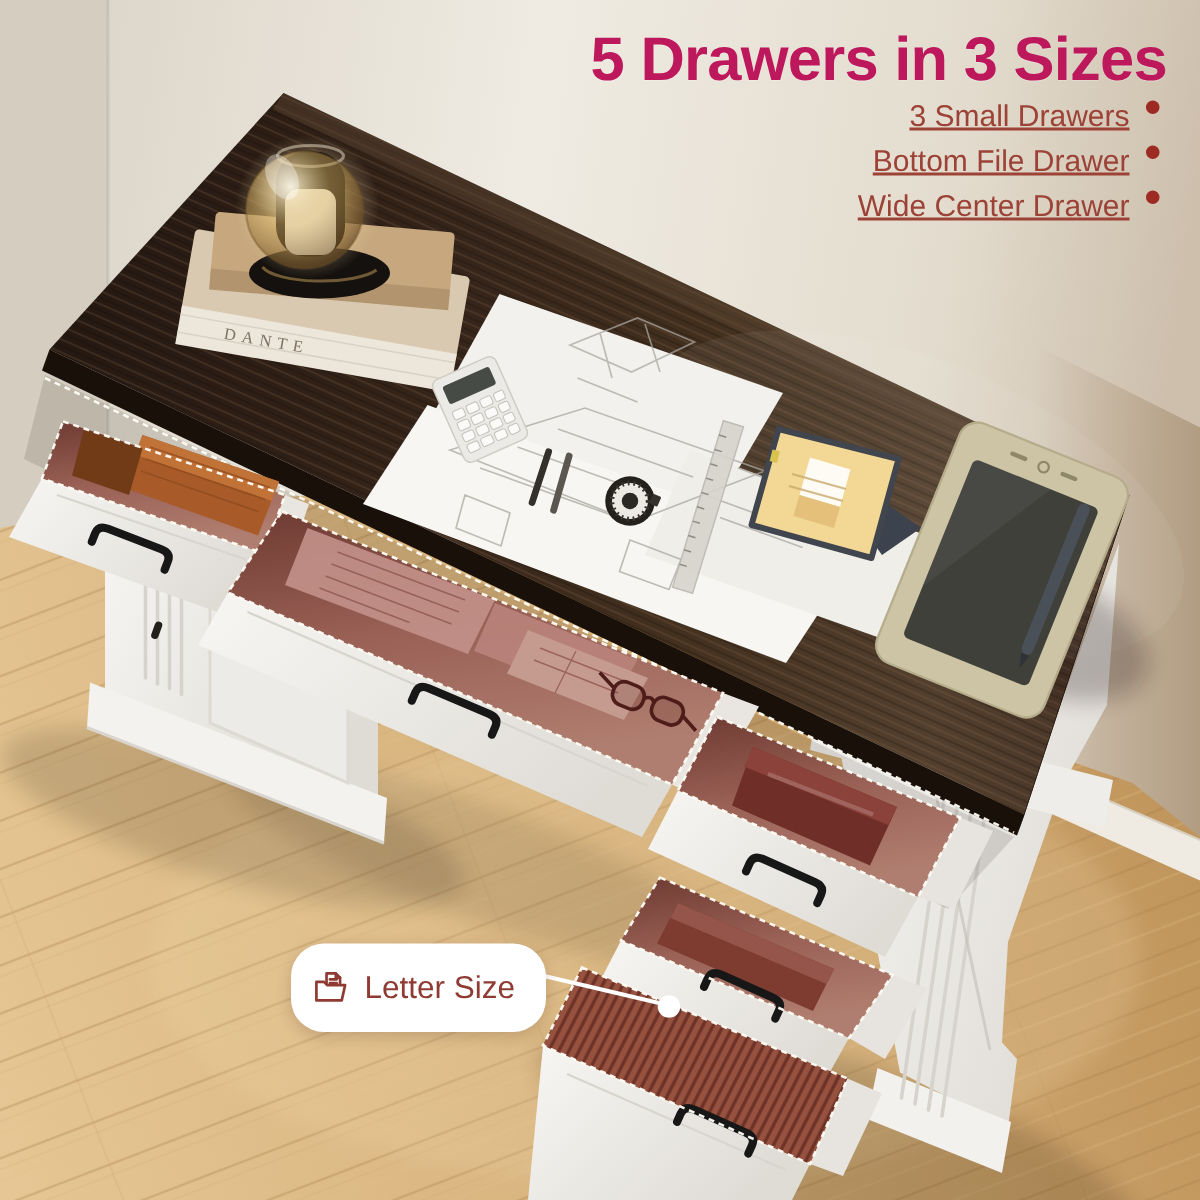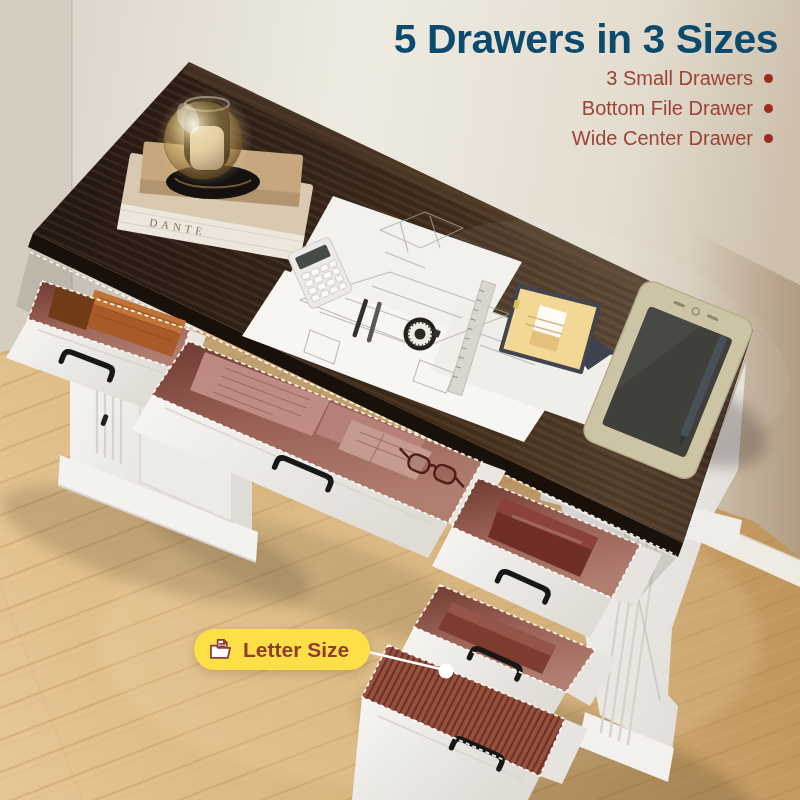--- a/index.html
+++ b/index.html
@@ -2,31 +2,31 @@
 <html><head>
 <meta charset="utf-8">
 <style>
   html,body{margin:0;padding:0;background:#fff;}
   .stage{position:relative;width:800px;height:800px;overflow:hidden;
          font-family:"Liberation Sans",sans-serif;background:#E9E3D8;}
   .stage svg.scene{position:absolute;inset:0;display:block;}
 
   
   .headline{position:absolute;top:16px;right:22px;
-            font-size:41px;font-weight:800;letter-spacing:-0.5px;color:#0c4a6e;
+            font-size:41px;font-weight:800;letter-spacing:-0.5px;color:#be185d;
             text-shadow:0 1px 0 rgba(255,255,255,.25);}
   .features{position:absolute;top:67px;right:27px;display:flex;flex-direction:column;
             gap:7px;align-items:flex-end;}
-  .feature{display:flex;align-items:center;gap:11px;font-size:20px;color:#9C4237;}
+  .feature{display:flex;align-items:flex-start;gap:11px;font-size:20px;color:#9C4237;text-decoration:underline;}
   .feature .dot{width:9px;height:9px;border-radius:50%;background:#9D2B24;flex:0 0 auto;}
 
-  .pill{position:absolute;left:194px;top:629px;height:41px;border-radius:22px;
-        background:#fde047;display:flex;align-items:center;gap:9px;
+  .pill{position:absolute;left:194px;top:629px;height:59px;border-radius:22px;
+        background:#ffffff;display:flex;align-items:center;gap:9px;
         padding:0 21px 0 13px;box-shadow:0 3px 10px rgba(70,35,25,.20);
-        color:#8F3B33;font-size:21px;font-weight:bold;}
+        color:#8F3B33;font-size:21px;}
   .pill svg{display:block;}
 
   
   .handle path{stroke:#171717;stroke-width:5.4;fill:none;stroke-linecap:round;}
   .flute{stroke:#D6D3CC;stroke-width:2.4;stroke-linecap:round;fill:none;}
   .stitch{fill:none;stroke:#FFFDF6;stroke-width:1.7;stroke-dasharray:4 3.2;opacity:.95;}
   .sketch{stroke:#ABA8A1;stroke-width:1.1;fill:none;opacity:.75;}
 </style>
 </head>
 <body>

